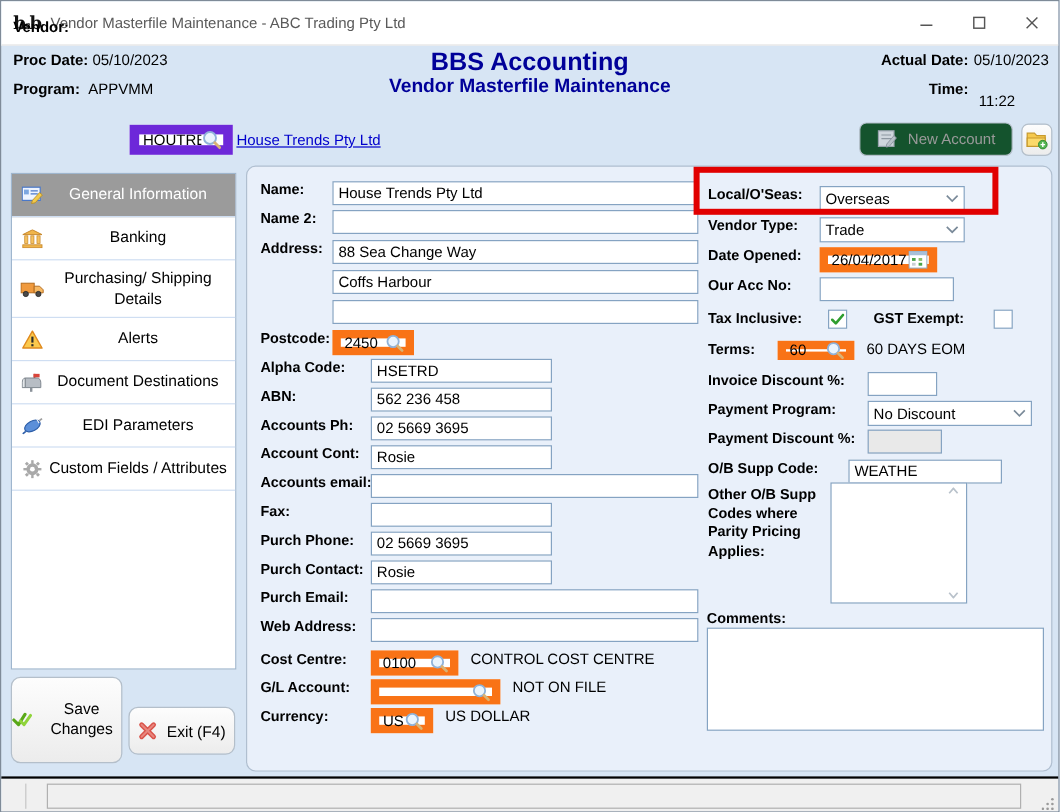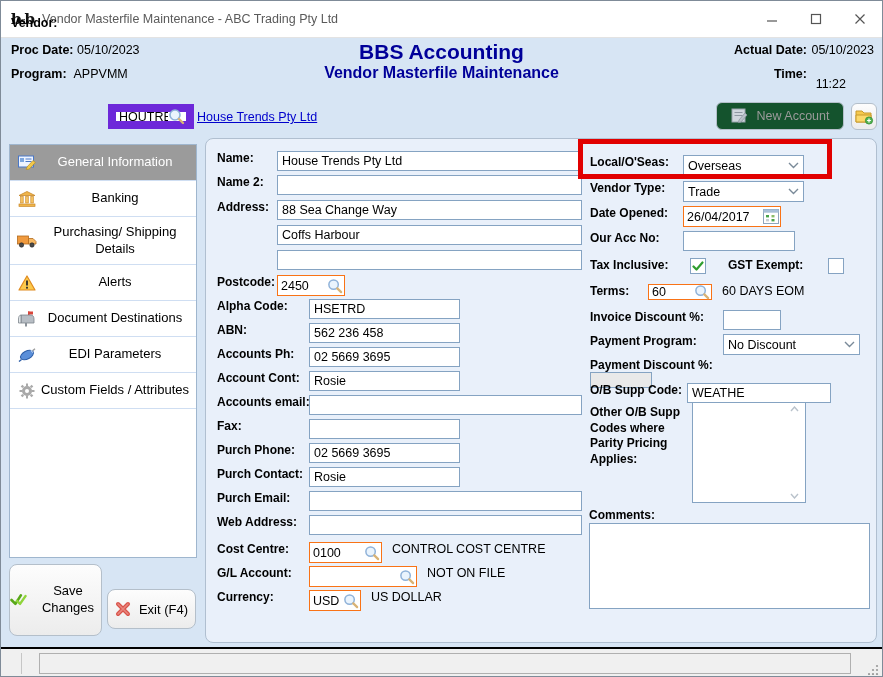--- a/index.html
+++ b/index.html
@@ -26,21 +26,21 @@
   .header{ position:absolute; left:0; top:38px; width:100%; height:54px; }
   .hdr-pair{ position:absolute; font-size:12.5px; color:#000; white-space:nowrap; }
   .hdr-pair b{ font-weight:bold; }
   .app-title{ position:absolute; top:1px; left:0; width:100%; text-align:center;
     font-size:21px; font-weight:bold; color:#000099; }
   .screen-title{ position:absolute; top:25px; left:0; width:100%; text-align:center;
     font-size:16px; font-weight:bold; color:#000099; }
   .vendor-label{ position:absolute; left:10px; top:15px; font-size:12.5px; font-weight:bold; }
   .lookup{
     display:flex; align-items:center; background:#fff;
-    border:1px solid #f97316; height:21px; padding:0 1px 0 3px;
+    border:7px solid #f97316; height:21px; padding:0 1px 0 3px;
   }
   .lookup input{ border:none; outline:none; font-size:12.5px; font-family:"Liberation Sans",sans-serif;
     background:transparent; flex:1; min-width:0; }
   .vendor-lookup{ position:absolute; left:107px; top:103px; width:86px; height:25px;
     border:8px solid #6d28d9; }
   .vendor-link{ position:absolute; left:196px; top:109px; font-size:12.5px; color:#0000cc;
     text-decoration:underline; }
   .btn{
     border:1px solid #b4bfca; border-radius:6px;
     background:linear-gradient(#fdfdfd,#ececec);
@@ -461,27 +461,27 @@
     </div>
     <div class="row" style="left:384px; top:195px;">
       <span class="lbl" style="width:133px;">Payment Program:</span>
       <div class="dropdown" style="width:137px;">
         <span>No Discount</span>
         <svg width="11" height="7">
             <polyline points="1,1 5.5,5.5 10,1" fill="none" stroke="#7a8a99" stroke-width="1.4"></polyline>
           </svg>
       </div>
     </div>
-    <div class="row" style="left:384px; top:219px;flex-direction:column;">
+    <div class="row" style="left:384px; top:219px;">
       <span class="lbl" style="width:133px;">Payment Discount %:</span>
       <input class="inp" style="width: 62px;" disabled="" value="">
     </div>
     <div class="row" style="left:384px; top:244px;">
       <span class="lbl" style="width:97px;">O/B Supp Code:</span>
-      <input class="inp" style="width: 144px;" value="WEATHE">
+      <input class="inp" style="width: 128px; margin-left: 20px;" value="WEATHE">
     </div>
     <div class="lbl" style="position:absolute; left:384px; top:266px; width:95px; white-space:normal; line-height:1.3;">Other O/B Supp Codes where Parity Pricing Applies:</div>
     <textarea class="txtarea" style="left: 486px; top: 263px; width: 114px; height: 101px;"></textarea>
     <div class="scrollhint" style="left:584px; top:267px; height:93px;">
       <svg width="9" height="6">
           <polyline points="1,5 4.5,1 8,5" fill="none" stroke="#b9c2cb" stroke-width="1.4"></polyline>
         </svg>
       <svg width="9" height="6">
           <polyline points="1,1 4.5,5 8,1" fill="none" stroke="#b9c2cb" stroke-width="1.4"></polyline>
         </svg>

